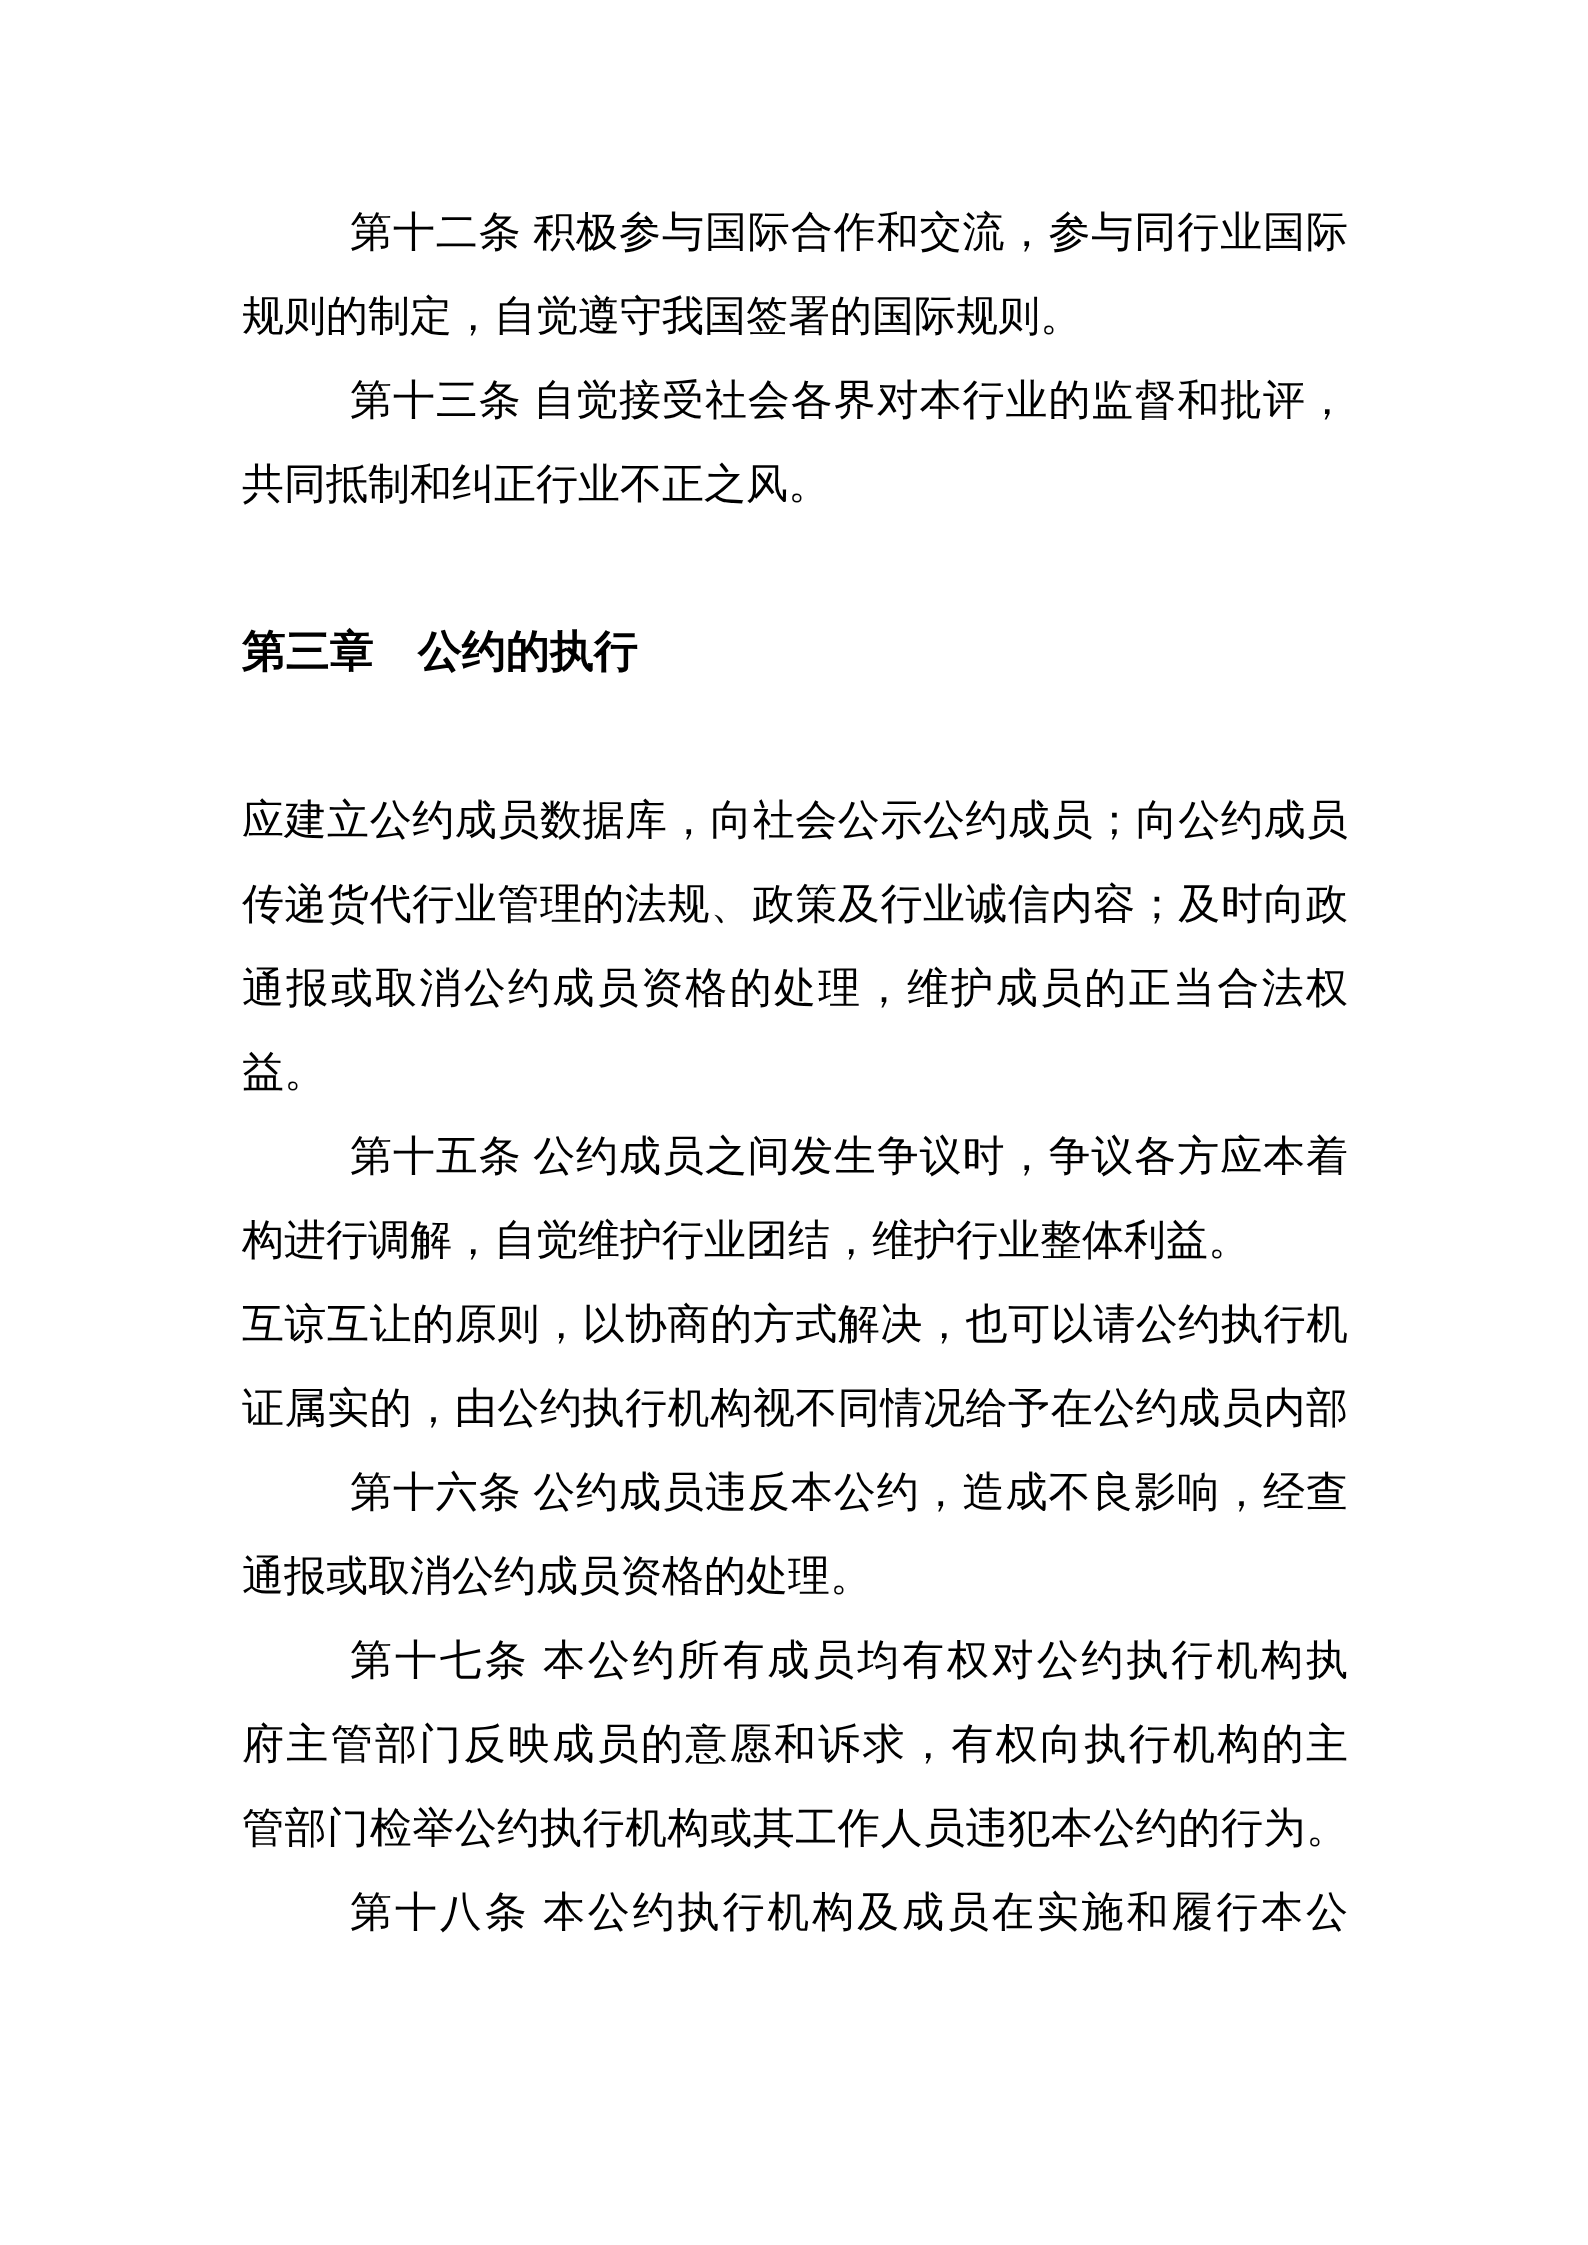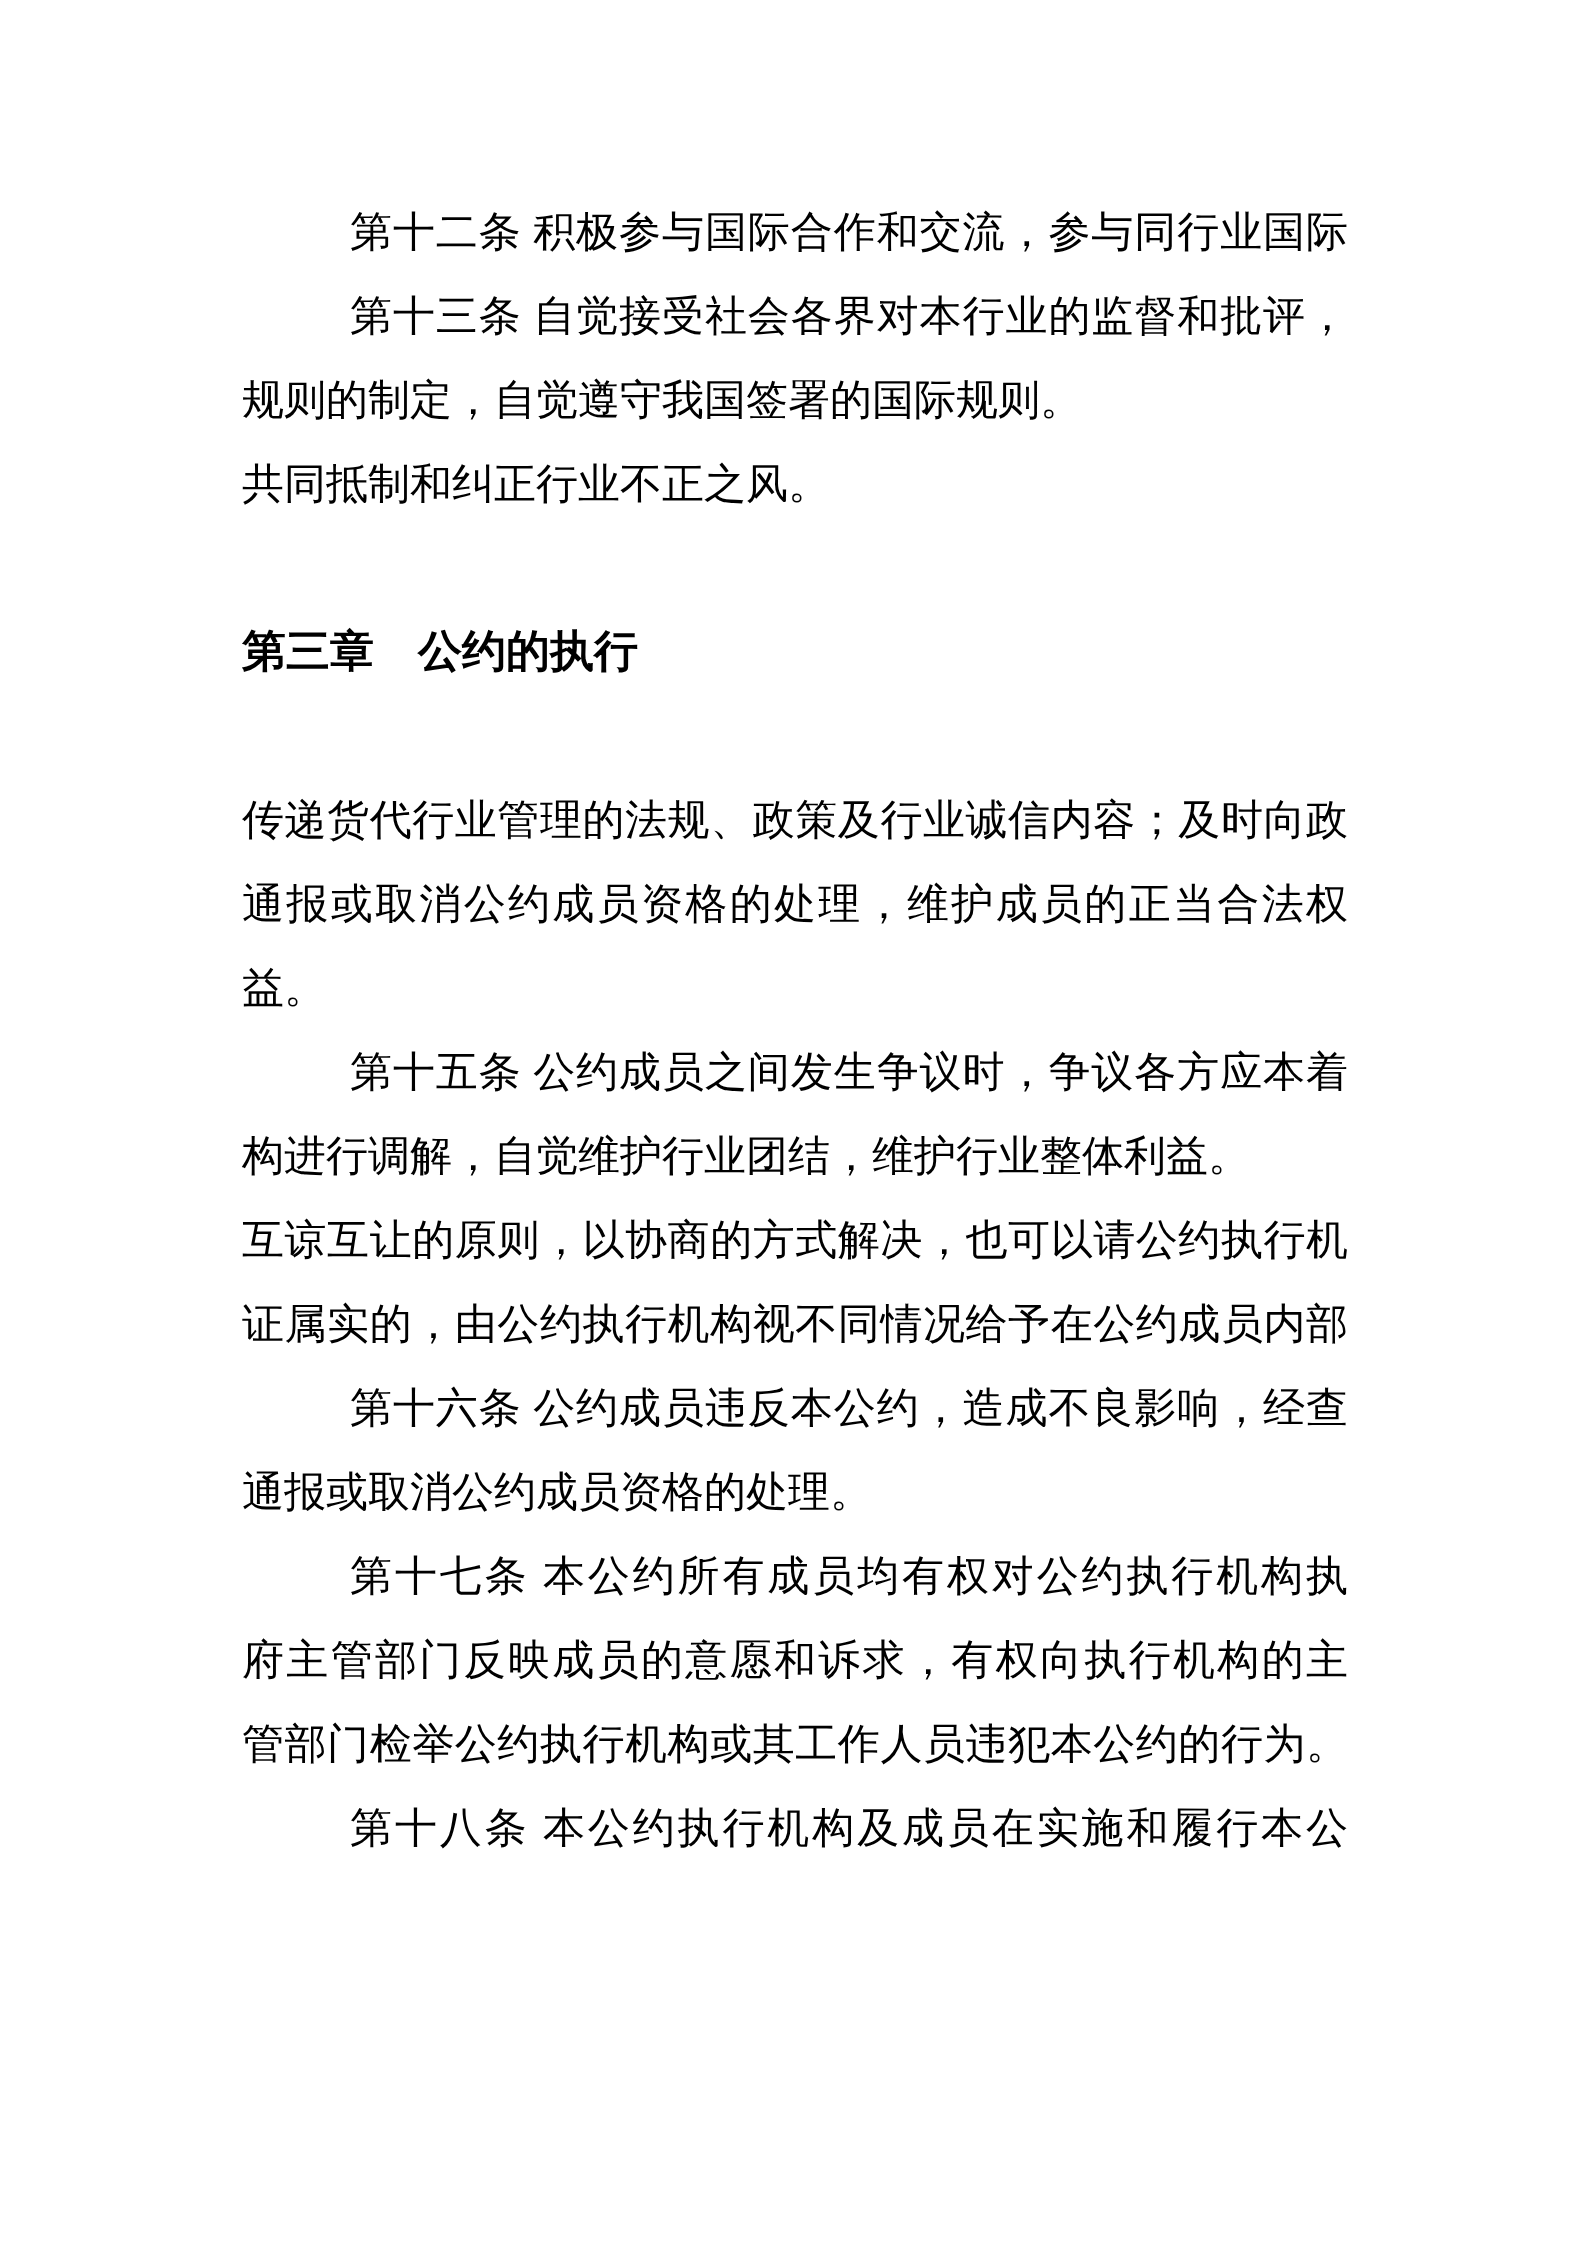--- a/index.html
+++ b/index.html
@@ -52,26 +52,27 @@
   .line.blank {
     
   }
 </style>
 </head>
 <body>
 
 <div class="page">
   <div class="text-area" id="text-area">
       <div class="line para-first">第十二条 积极参与国际合作和交流，参与同行业国际</div>
+      <div class="line para-end">规则的制定，自觉遵守我国签署的国际规则。</div>
       <div class="line para-first">第十三条 自觉接受社会各界对本行业的监督和批评，</div>
-      <div class="line para-end">规则的制定，自觉遵守我国签署的国际规则。</div>
       <div class="line para-end">共同抵制和纠正行业不正之风。</div>
       <div class="line blank"></div>
       <div class="line heading">第三章　公约的执行</div>
       <div class="line blank"></div>
+      <div class="line para-mid">应建立公约成员数据库，向社会公示公约成员；向公约成员</div>
       <div class="line para-mid">传递货代行业管理的法规、政策及行业诚信内容；及时向政</div>
       <div class="line para-mid">通报或取消公约成员资格的处理，维护成员的正当合法权</div>
       <div class="line para-end">益。</div>
       <div class="line para-first">第十五条 公约成员之间发生争议时，争议各方应本着</div>
       <div class="line para-end">构进行调解，自觉维护行业团结，维护行业整体利益。</div>
       <div class="line para-mid">互谅互让的原则，以协商的方式解决，也可以请公约执行机</div>
       <div class="line para-mid">证属实的，由公约执行机构视不同情况给予在公约成员内部</div>
       <div class="line para-first">第十六条 公约成员违反本公约，造成不良影响，经查</div>
       <div class="line para-end">通报或取消公约成员资格的处理。</div>
       <div class="line para-first">第十七条 本公约所有成员均有权对公约执行机构执</div>

